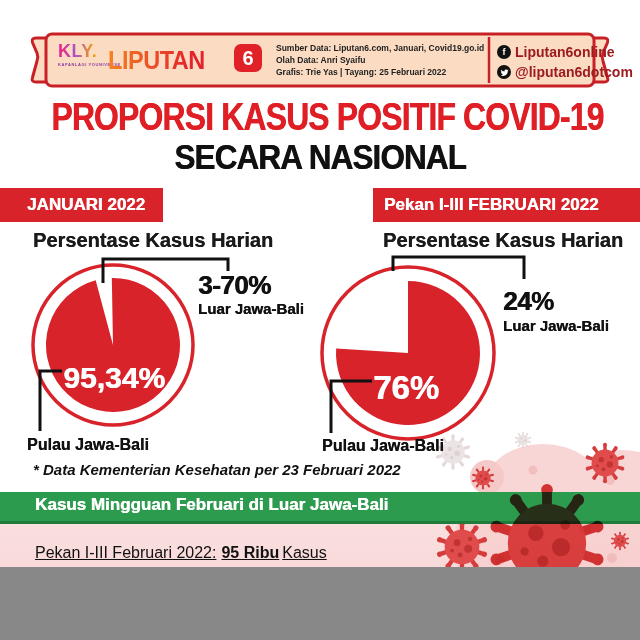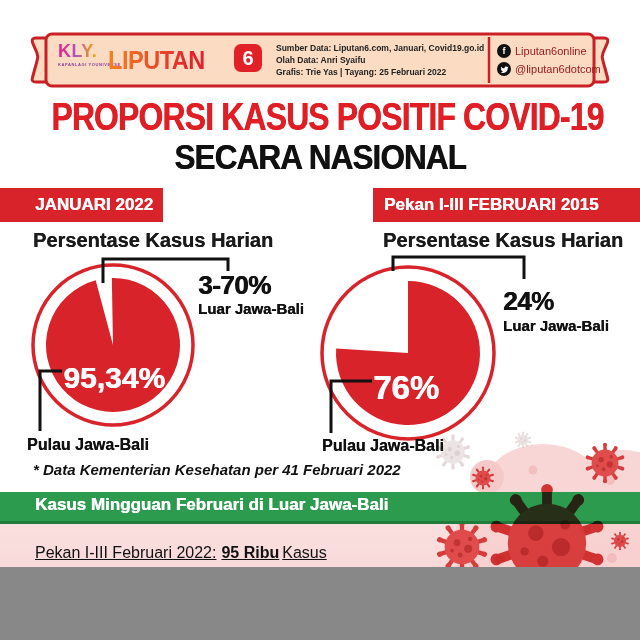--- a/index.html
+++ b/index.html
@@ -19,30 +19,30 @@
        transform:scaleX(.94);transform-origin:left;
        background:linear-gradient(90deg,#f58220,#e4232c 85%);
        -webkit-background-clip:text;background-clip:text;color:transparent;}
   .sixbox{left:234px;top:44px;width:28px;height:28px;background:#e02128;border-radius:7px;
        color:#fff;font-size:20px;font-weight:bold;text-align:center;line-height:28px;}
   .credits{left:276px;top:42px;font-size:8.5px;line-height:12px;color:#222;font-weight:bold;white-space:normal;width:210px;}
   .social{left:497px;top:44px;display:flex;flex-direction:column;gap:4px;}
   .socrow{display:flex;align-items:center;gap:4px;}
   .socicon{width:14px;height:14px;border-radius:50%;background:#111;color:#fff;display:flex;
        align-items:center;justify-content:center;font-size:9px;font-weight:bold;}
-  .sochandle{font-size:11px;font-weight:normal;color:#9c1c20;}
+  .sochandle{font-size:14px;font-weight:bold;color:#9c1c20;}
   .t1{position:absolute;left:0;top:96px;width:640px;text-align:center;font-size:38px;font-weight:bold;
       color:#df1f25;letter-spacing:-1px;transform:scaleX(.84);text-shadow:.6px 0 currentColor;}
   .t2{position:absolute;left:0;top:137px;width:640px;text-align:center;font-size:35px;font-weight:bold;
       color:#111;letter-spacing:-1px;transform:scaleX(.9);text-shadow:.6px 0 currentColor;}
 
   
   .banner{position:absolute;z-index:4;top:188px;height:34px;background:#d8232a;color:#fff;
       font-size:17px;font-weight:bold;line-height:34px;text-shadow:.4px 0 currentColor;}
-  .banner.left{left:0;width:163px;padding-left:35px;box-sizing:border-box;}
+  .banner.left{left:0;width:163px;padding-left:27px;box-sizing:border-box;}
   .banner.right{left:373px;width:267px;padding-left:11px;box-sizing:border-box;}
   .sub{font-size:20px;font-weight:bold;top:229px;text-shadow:.3px 0 currentColor;}
   .pct{color:#fff;font-weight:bold;text-align:center;text-shadow:.7px 0 currentColor;}
   .callout-big{font-size:26px;font-weight:bold;color:#111;text-shadow:.7px 0 currentColor;letter-spacing:-.5px;}
   .callout-sm{font-size:15px;font-weight:bold;color:#111;text-shadow:.3px 0 currentColor;}
   .footnote{left:33px;top:461px;font-size:15px;font-style:italic;font-weight:bold;color:#111;}
 
   
   .greenbar{position:absolute;z-index:2;left:0;top:492px;width:640px;height:29px;background:#2d9b4e;
       border-bottom:3px solid #1f7c3b;box-sizing:content-box;}
@@ -207,34 +207,34 @@
         </span>
         <span class="sochandle">@liputan6dotcom</span>
       </div>
     </div>
   </div>
 
   <div class="t1 txt">PROPORSI KASUS POSITIF COVID-19</div>
   <div class="t2 txt">SECARA NASIONAL</div>
 
   <div class="banner left">JANUARI 2022</div>
-  <div class="banner right">Pekan I-III FEBRUARI 2015</div>
+  <div class="banner right">Pekan I-III FEBRUARI 2022</div>
   <div class="txt sub" style="left:33px;">Persentase Kasus Harian</div>
   <div class="txt sub" style="left:383px;">Persentase Kasus Harian</div>
 
   <div class="txt pct" style="left:58px;top:361px;width:112px;font-size:30px;">95,34%</div>
   <div class="txt callout-big" style="left:198px;top:270px;">3-70%</div>
   <div class="txt callout-sm" style="left:198px;top:300px;">Luar Jawa-Bali</div>
   <div class="txt callout-sm" style="left:27px;top:436px;font-size:16px;">Pulau Jawa-Bali</div>
 
   <div class="txt pct" style="left:356px;top:369px;width:100px;font-size:33px;">76%</div>
   <div class="txt callout-big" style="left:503px;top:286px;">24%</div>
   <div class="txt callout-sm" style="left:503px;top:317px;">Luar Jawa-Bali</div>
   <div class="txt callout-sm" style="left:322px;top:437px;font-size:16px;">Pulau Jawa-Bali</div>
 
-  <div class="txt footnote">* Data Kementerian Kesehatan per 41 Februari 2022</div>
+  <div class="txt footnote">* Data Kementerian Kesehatan per 23 Februari 2022</div>
 
   <div class="txt greenbar-label">Kasus Mingguan Februari di Luar Jawa-Bali</div>
   <div class="txt stat" style="left:35px;top:544px;text-decoration:underline;">
     <span class="lb">Pekan I-III Februari 2022:</span><b>95 Ribu</b><span>Kasus</span>
   </div>
 
 </div>
 
 </body></html>

